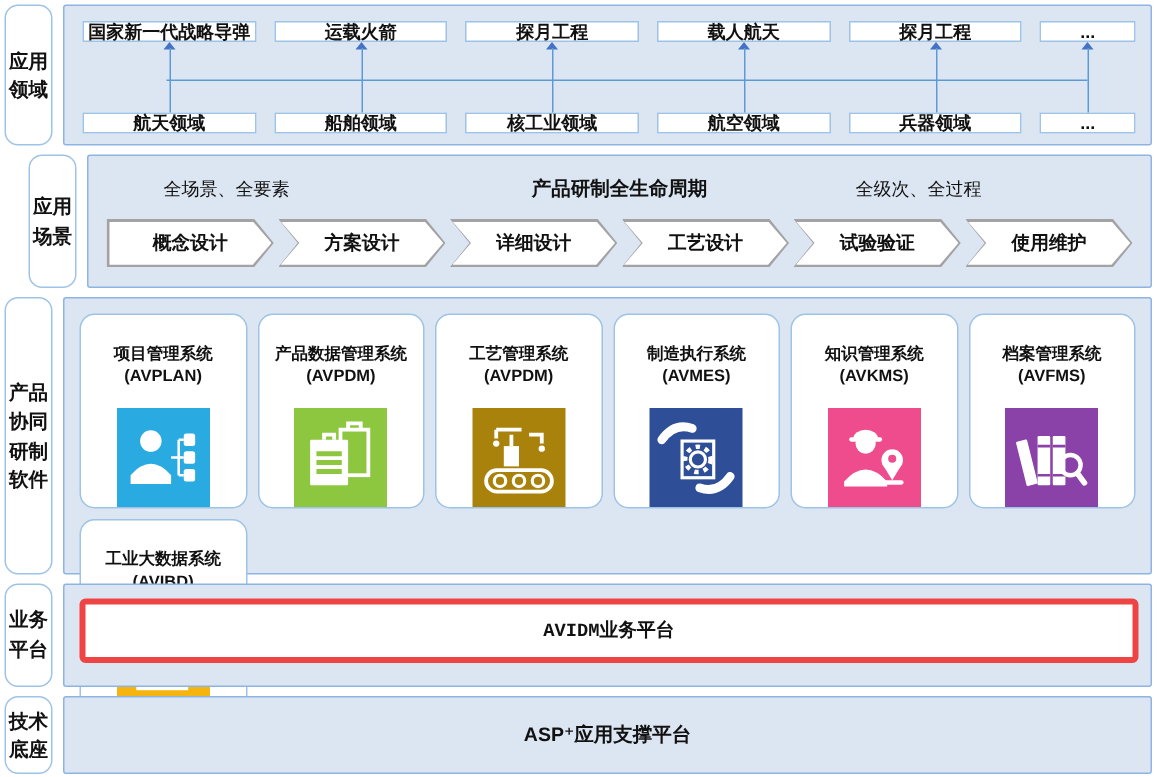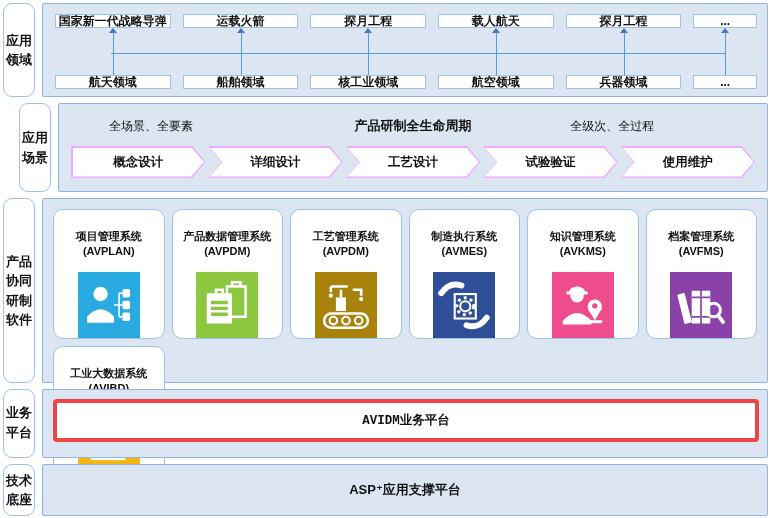--- a/index.html
+++ b/index.html
@@ -17,21 +17,21 @@
   .dom-mid{flex:1;position:relative;}
   .dom-mid::after{content:"";position:absolute;left:50%;top:4px;bottom:0;width:1px;background:#5B9BD5;}
   .dom-mid::before{content:"";position:absolute;left:50%;transform:translateX(-50%);top:0;width:0;height:0;border-left:4px solid transparent;border-right:4px solid transparent;border-bottom:5px solid #4472C4;}
   .dom-hline{position:absolute;height:1px;background:#5B9BD5;top:49px;left:68px;right:42px;}
   
   .sc-head{display:grid;grid-template-columns:1fr auto 1fr;align-items:center;padding:13px 14px 0 14px;font-size:12px;}
   .sc-left{padding-left:36px;}
   .sc-title{font-weight:bold;font-size:13px;}
   .sc-right{text-align:center;}
   .stage-row{display:flex;gap:3px;margin:11px 12px 0 12px;height:32px;}
-  .stage{flex:1;position:relative;background:#f0abfc;clip-path:polygon(0 0,calc(100% - 13px) 0,100% 50%,calc(100% - 13px) 100%,0 100%,13px 50%);}
+  .stage{flex:1;position:relative;background:#a3a3a3;clip-path:polygon(0 0,calc(100% - 13px) 0,100% 50%,calc(100% - 13px) 100%,0 100%,13px 50%);}
   .stage .in{position:absolute;inset:1.5px;background:#fff;clip-path:polygon(0 0,calc(100% - 12.5px) 0,100% 50%,calc(100% - 12.5px) 100%,0 100%,12.5px 50%);display:flex;align-items:center;justify-content:center;font-weight:bold;font-size:12.5px;white-space:nowrap;}
   .stage.first{clip-path:polygon(0 0,calc(100% - 13px) 0,100% 50%,calc(100% - 13px) 100%,0 100%);}
   .stage.first .in{clip-path:polygon(0 0,calc(100% - 12.5px) 0,100% 50%,calc(100% - 12.5px) 100%,0 100%);}
   
   .cards{position:absolute;inset:10px 10px 13px;display:grid;grid-template-columns:repeat(6,1fr);gap:7px;}
   .card{background:#fff;border:1px solid #9DC3E6;border-radius:10px;box-sizing:border-box;text-align:center;padding-top:19px;min-width:0;}
   .card .t1,.card .t2{font-weight:bold;font-size:11px;line-height:1.4;white-space:nowrap;}
   .tile{width:62px;height:66px;margin:12px auto 0;display:flex;align-items:center;justify-content:center;}
   .tile svg{width:54px;height:58px;display:block;}
   
@@ -91,20 +91,23 @@
       </div>
     <div class="sec">
       <div class="sc-head">
         <div class="sc-left">全场景、全要素</div>
         <div class="sc-title">产品研制全生命周期</div>
         <div class="sc-right">全级次、全过程</div>
       </div>
       <div class="stage-row">
         <div class="stage first">
             <div class="in">概念设计</div>
+          </div>
+        <div class="stage">
+            <div class="in">方案设计</div>
           </div>
         <div class="stage">
             <div class="in">详细设计</div>
           </div>
         <div class="stage">
             <div class="in">工艺设计</div>
           </div>
         <div class="stage">
             <div class="in">试验验证</div>
           </div>

